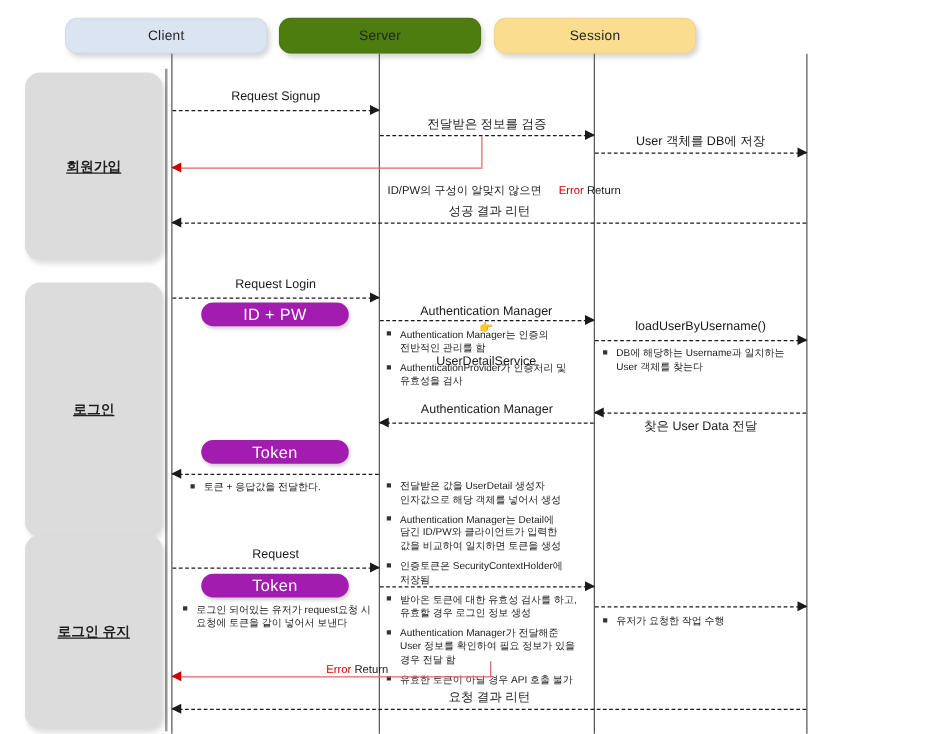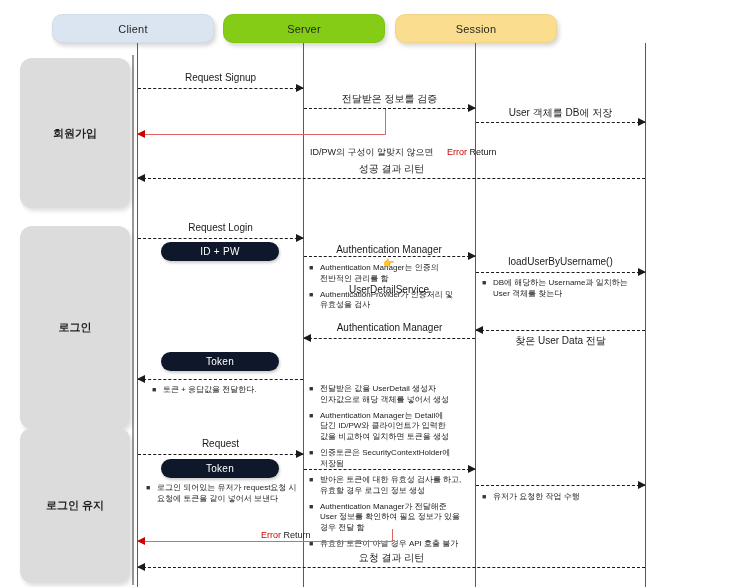--- a/index.html
+++ b/index.html
@@ -22,20 +22,21 @@
   .lifeline{position:absolute;width:1px;background:#5a5a5a;}
   
   .vsep{position:absolute;width:2px;background:#9a9a9a;}
 
   
   .stage{
     position:absolute;left:20px;width:110px;background:#dcdcdc;
     border-radius:12px;display:flex;align-items:center;justify-content:center;
     font-size:11px;color:#1f1f1f;font-weight:bold;
     box-shadow:2px 3px 4px rgba(0,0,0,.13);
+    text-decoration:underline;
   }
 
   
   .msg{position:absolute;height:0;}
   .msg .line{
     position:absolute;left:0;right:0;top:0;height:0;
     border-top:1px dashed #1a1a1a;
   }
   .msg.solid .line{border-top:1px solid #1a1a1a;}
   .msg.red .line{border-top:1px solid #e06666;}
@@ -62,36 +63,36 @@
   .note .ttl{text-align:center;font-size:10px;margin-bottom:3px;white-space:pre-line;}
   .bul{display:flex;margin-bottom:5px;}
   .bul .dot{flex:0 0 11px;font-size:7px;line-height:1.45;color:#333;}
   .bul .txt{flex:1;white-space:pre-line;}
 
   .plain{position:absolute;font-size:9px;color:#1a1a1a;white-space:nowrap;}
   .err{color:#cc0000;padding-left:11px;}
 
   
   .pill{
-    position:absolute;height:19px;background:#0f172a;border-radius:10px;
+    position:absolute;height:19px;background:#a21caf;border-radius:10px;
     display:flex;align-items:center;justify-content:center;
-    color:#ffffff;font-size:10px;letter-spacing:.3px;
+    color:#ffffff;font-size:13px;letter-spacing:.3px;
     box-shadow:1px 2px 3px rgba(0,0,0,.2);
   }
   .hand{color:#f0a030;font-size:9px;}
 </style>
 </head>
 <body>
 
 <div id="canvas">
 
   <div class="actor" style="left:52px;top:14px;width:160px;background:#dbe5f1;">
     <span>Client</span>
   </div>
-  <div class="actor" style="left:223px;top:14px;width:160px;background:#84cc16;">
+  <div class="actor" style="left:223px;top:14px;width:160px;background:#4d7c0f;">
     <span>Server</span>
   </div>
   <div class="actor" style="left:395px;top:14px;width:160px;background:#fbdd8f;">
     <span>Session</span>
   </div>
 
   <div class="lifeline" style="left:137px;top:43px;height:544px;"></div>
   <div class="lifeline" style="left:303px;top:43px;height:544px;"></div>
   <div class="lifeline" style="left:475px;top:43px;height:544px;"></div>
   <div class="lifeline" style="left:645px;top:43px;height:544px;"></div>

